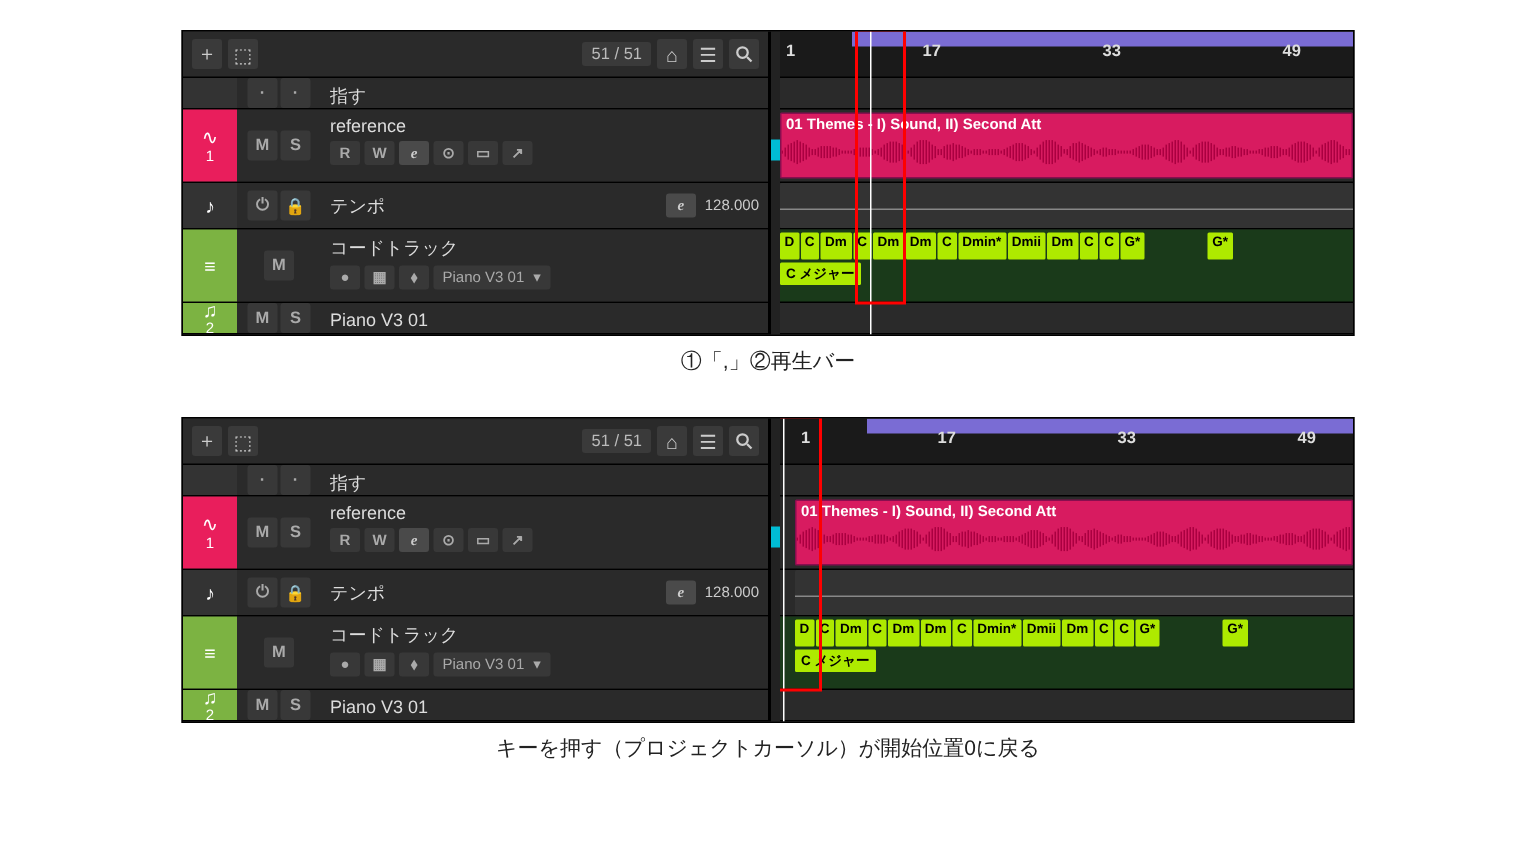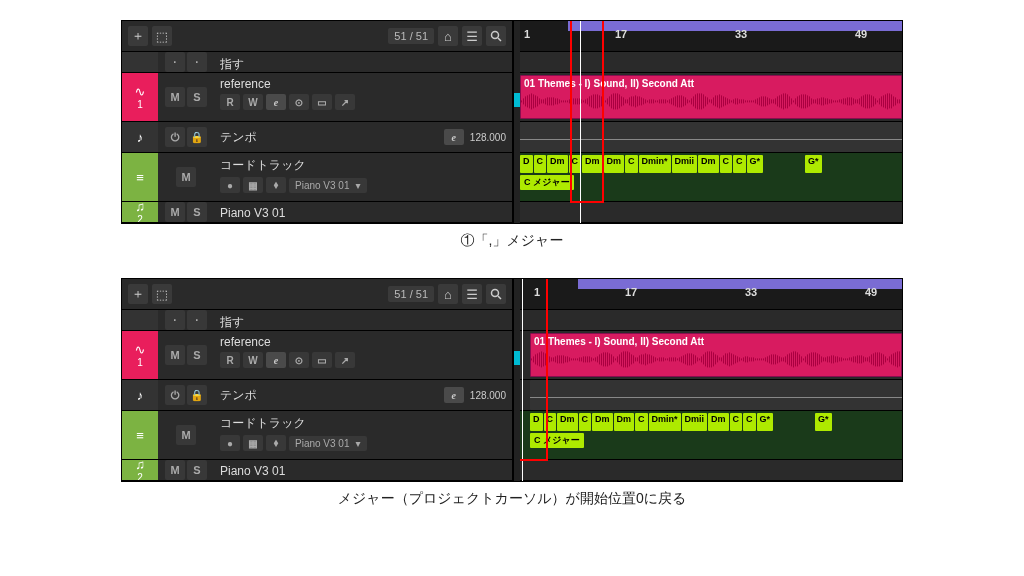--- a/index.html
+++ b/index.html
@@ -196,21 +196,21 @@
             <span style="width: 40px;"></span>
             <span class="chord">G*</span>
           </div>
       <div class="scale">C メジャー</div>
     </div>
     <div class="lane h20"></div>
     <div class="cursor" style="left:60px"></div>
     <div class="redbox" style="left:50px;top:-2px;width:30px;height:180px"></div>
   </div>
 </div>
-<div class="caption">①「,」メジャー</div>
+<div class="caption">①「,」②再生バー</div>
 
 <div class="shot">
   <div class="left">
     <div class="toolbar">
       <div class="tbtn">＋</div>
       <div class="tbtn">⬚</div>
       <div class="spacer"></div>
       <div class="counter">51 / 51</div>
       <div class="tbtn">⌂</div>
       <div class="tbtn">☰</div>
@@ -341,15 +341,15 @@
             <span style="width: 40px;"></span>
             <span class="chord">G*</span>
           </div>
       <div class="scale" style="left:10px">C メジャー</div>
     </div>
     <div class="lane h20"></div>
     <div class="cursor" style="left:2px"></div>
     <div class="redbox" style="left:-2px;top:-2px;width:26px;height:180px"></div>
   </div>
 </div>
-<div class="caption">メジャー（プロジェクトカーソル）が開始位置0に戻る</div>
+<div class="caption">キーを押す（プロジェクトカーソル）が開始位置0に戻る</div>
 
 </div>
 
 </body></html>

